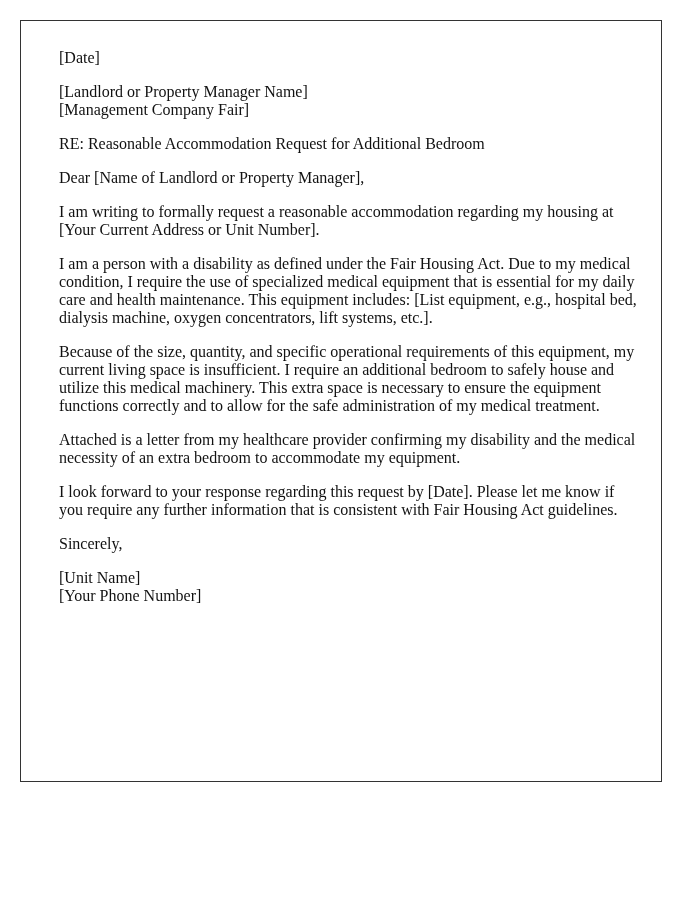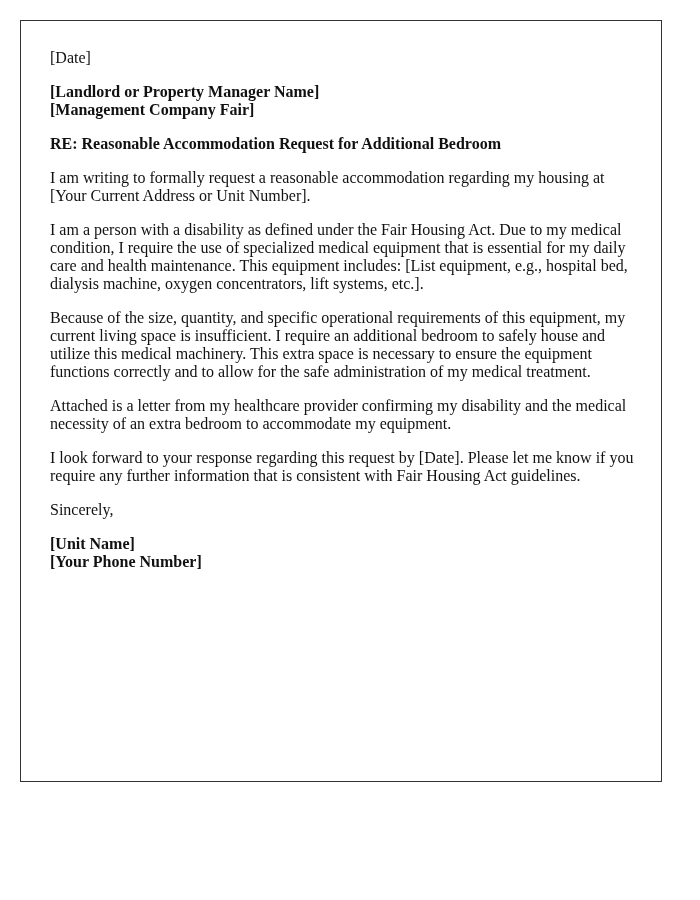--- a/index.html
+++ b/index.html
@@ -28,45 +28,45 @@
       position: absolute;
       left: 29px;
       top: 28px;
       right: 24px;
       font-family: "Liberation Serif", "DejaVu Serif", serif;
       font-size: 16px;
       line-height: 18px;
       color: #111111;
     }
     .letter-inner p {
-      margin: 0 0 16px 0;
+      margin: 0 0 16px 9px;
     }
     .block-lines span {
       display: block;
-      font-weight: bold;
     }
     .subject {
-      font-weight: bold;
+      font-weight: normal;
     }
   </style>
 </head>
 <body>
 
 <div class="letter">
   <div class="letter-inner">
 
     <p>[Date]</p>
 
     <p class="block-lines">
       <span>[Landlord or Property Manager Name]</span>
       <span>[Management Company Fair]</span>
     </p>
 
     <p class="subject">RE: Reasonable Accommodation Request for Additional Bedroom</p>
 
+    <p>Dear [Name of Landlord or Property Manager],</p>
 
     <p>I am writing to formally request a reasonable accommodation regarding my housing at [Your Current Address or Unit Number].</p>
     <p>I am a person with a disability as defined under the Fair Housing Act. Due to my medical condition, I require the use of specialized medical equipment that is essential for my daily care and health maintenance. This equipment includes: [List equipment, e.g., hospital bed, dialysis machine, oxygen concentrators, lift systems, etc.].</p>
     <p>Because of the size, quantity, and specific operational requirements of this equipment, my current living space is insufficient. I require an additional bedroom to safely house and utilize this medical machinery. This extra space is necessary to ensure the equipment functions correctly and to allow for the safe administration of my medical treatment.</p>
     <p>Attached is a letter from my healthcare provider confirming my disability and the medical necessity of an extra bedroom to accommodate my equipment.</p>
     <p>I look forward to your response regarding this request by [Date]. Please let me know if you require any further information that is consistent with Fair Housing Act guidelines.</p>
 
     <p>Sincerely,</p>
 
     <p class="block-lines">

